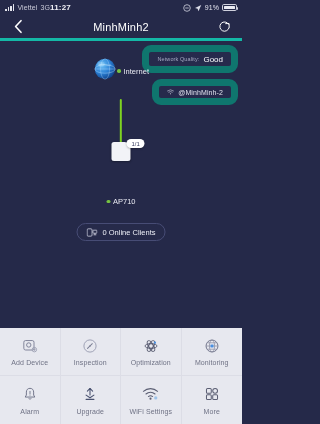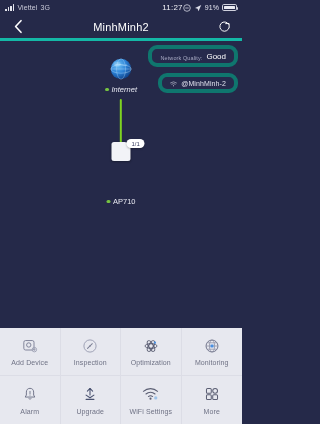--- a/index.html
+++ b/index.html
@@ -19,21 +19,21 @@
   
   .statusbar {
     height: 15px; flex: none;
     display: flex; align-items: center;
     padding: 0 5px;
     color: #d8d9e4;
     font-size: 7px;
     letter-spacing: .1px;
   }
   .sb-left { display: flex; align-items: center; gap: 3px; }
-  .sb-center { flex: 1; text-align: right; font-size: 8px; font-weight: normal; color: #f0f0f6; letter-spacing: .2px; }
+  .sb-center { flex: 1; text-align: left; font-size: 8px; font-weight: bold; color: #f0f0f6; letter-spacing: .2px; }
   .sb-right { display: flex; align-items: center; gap: 3px; }
   .sig-bars { display: flex; align-items: flex-end; gap: 1px; height: 7px; }
   .sig-bars i { display: block; width: 1.6px; background: #e6e7ef; border-radius: .3px; }
   .sig-bars i:nth-child(1){ height: 2.5px; }
   .sig-bars i:nth-child(2){ height: 4px; }
   .sig-bars i:nth-child(3){ height: 5.5px; }
   .sig-bars i:nth-child(4){ height: 7px; }
   .carrier { font-size: 7px; color: #c9cad8; }
   .netmode { font-size: 7px; color: #c9cad8; }
   .battery-pct { font-size: 7px; color: #e3e4ee; }
@@ -70,35 +70,35 @@
 
   
   .topology {
     position: relative; flex: 1;
     background: #252949;
     overflow: hidden;
   }
 
   .badges { position: absolute; right: 4px; top: 4px; display: flex; flex-direction: column; gap: 6px; align-items: flex-end; }
   .pill {
-    border: 4px solid #0f766e;
+    border: 7px solid #0f766e;
     border-radius: 9px;
     padding: 2.5px 8px;
-    display: flex; align-items: flex-end; gap: 4px;
+    display: flex; align-items: center; gap: 4px;
     background: rgba(40,44,78,.55);
     white-space: nowrap;
   }
   .pill-label { font-size: 5.5px; color: #a6a9c2; letter-spacing: .1px; }
   .pill-value { font-size: 8px; color: #ffffff; }
   .pill-ssid { font-size: 7px; color: #dfe0ec; letter-spacing: .1px; }
 
   
   .node-internet {
     position: absolute; left: 50%; top: 16px; transform: translateX(-50%);
-    display: flex; flex-direction: column; align-items: center; font-style: italic;
+    display: flex; flex-direction: row; align-items: center;
   }
   .globe { width: 24px; height: 24px; }
   .node-label {
     margin-top: 4px;
     display: flex; align-items: center; gap: 3px;
     font-size: 7.5px; color: #e8e9f2;
   }
   .dot-green { width: 3.5px; height: 3.5px; border-radius: 50%; background: #76c442; flex: none; }
 
   
@@ -261,20 +261,29 @@
       <div class="ap-wrap">
         <div class="ap-box"></div>
         <div class="port-badge">1/1</div>
       </div>
       <div class="node-label">
         <span class="dot-green"></span>
         <span>AP710</span>
       </div>
     </div>
 
+    <div class="clients-pill">
+      <svg width="11" height="9" viewBox="0 0 18 14">
+        <rect x="1" y="1" width="8" height="12" rx="1.6" fill="none" stroke="#dfe1ee" stroke-width="1.2"></rect>
+        <rect x="10.5" y="3.2" width="6.5" height="5" rx="1" fill="none" stroke="#dfe1ee" stroke-width="1.2"></rect>
+        <line x1="13.7" y1="8.2" x2="13.7" y2="10.6" stroke="#dfe1ee" stroke-width="1.2"></line>
+        <line x1="11.4" y1="10.8" x2="16" y2="10.8" stroke="#dfe1ee" stroke-width="1.2"></line>
+      </svg>
+      <span class="clients-text">0 Online Clients</span>
+    </div>
   </div>
 
   <div class="toolbar">
 
     <div class="tool">
       <span class="tool-icon">
         <svg width="16" height="16" viewBox="0 0 22 22">
           <rect x="2.5" y="3.5" width="14" height="13" rx="2.4" fill="none" stroke="#7d8096" stroke-width="1.3"></rect>
           <circle cx="9.3" cy="9.6" r="3" fill="none" stroke="#7d8096" stroke-width="1.3"></circle>
           <circle cx="17" cy="16" r="3.1" fill="none" stroke="#9b9eb2" stroke-width="1.2"></circle>

